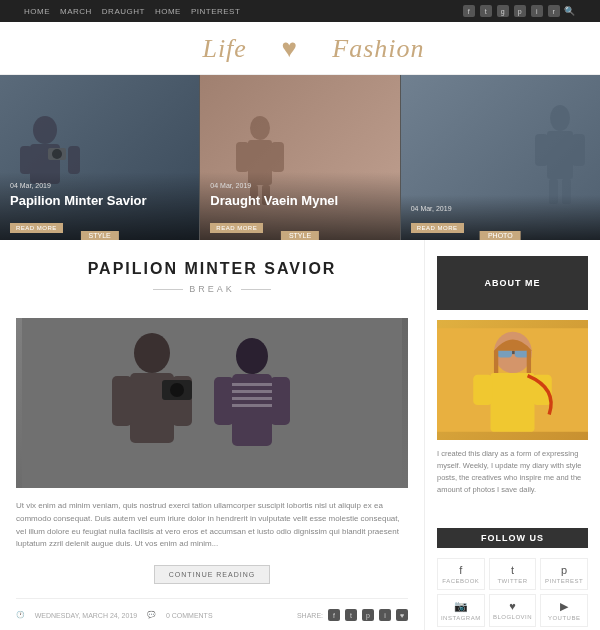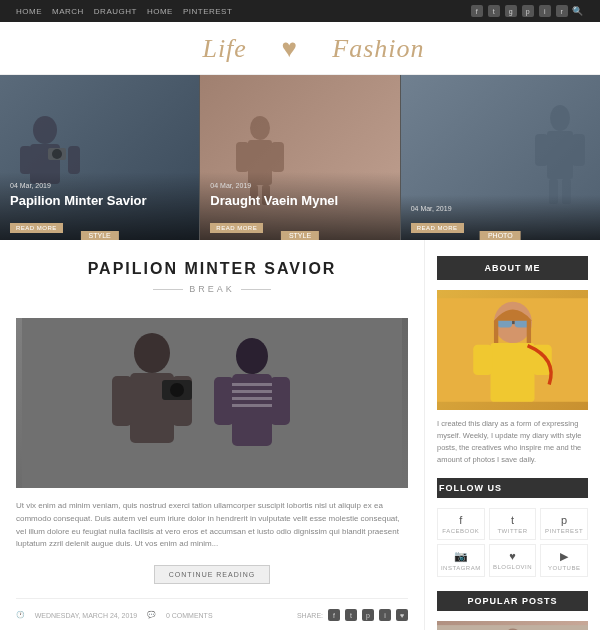--- a/index.html
+++ b/index.html
@@ -4,21 +4,21 @@
   <style>
     * { margin: 0; padding: 0; box-sizing: border-box; }
     body { font-family: Arial, sans-serif; background: #f5f5f5; width: 600px; overflow-x: hidden; }
 
     
     .top-nav {
       background: #222;
       display: flex;
       align-items: center;
       justify-content: space-between;
-      padding: 0 16px;
+      padding: 0 24px;
       height: 22px;
     }
     .top-nav-links { display: flex; gap: 10px; }
     .top-nav-links a {
       color: #aaa;
       font-size: 8px;
       text-decoration: none;
       letter-spacing: 0.5px;
     }
     .top-nav-right { display: flex; align-items: center; gap: 5px; }
@@ -213,49 +213,50 @@
       background: #fff;
     }
 
     .sidebar-section-title {
       background: #333;
       color: #fff;
       font-size: 9px;
       font-weight: bold;
       letter-spacing: 1px;
       text-transform: uppercase;
-      padding: 7px 10px;
+      padding: 22px 10px;
       text-align: center;
       margin-bottom: 10px;
     }
 
     .about-image {
       width: 100%;
       height: 120px;
       background: #d4a843;
       margin-bottom: 8px;
       overflow: hidden;
       position: relative;
     }
 
     .about-text {
       font-size: 7.5px;
       color: #888;
       line-height: 1.6;
-      margin-bottom: 12px;
+      margin-bottom: 32px;
     }
 
     .follow-title {
       background: #333;
       color: #fff;
       font-size: 9px;
       font-weight: bold;
       letter-spacing: 1px;
       text-transform: uppercase;
       padding: 5px 2px;
+      text-align: center;
       margin-bottom: 10px;
     }
 
     .social-grid {
       display: grid;
       grid-template-columns: 1fr 1fr 1fr;
       gap: 4px;
       margin-bottom: 14px;
     }
     .social-cell {

